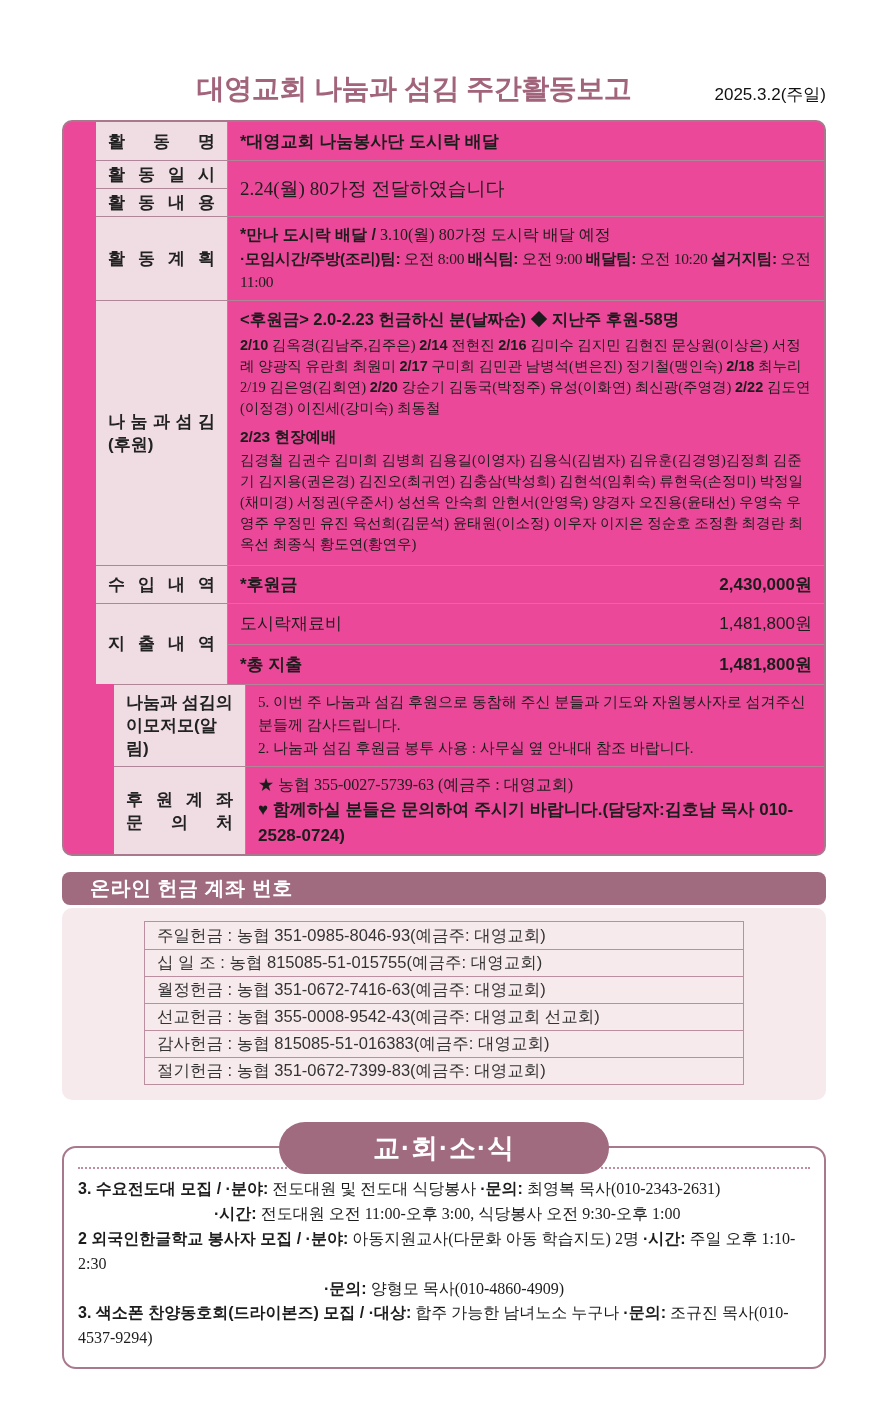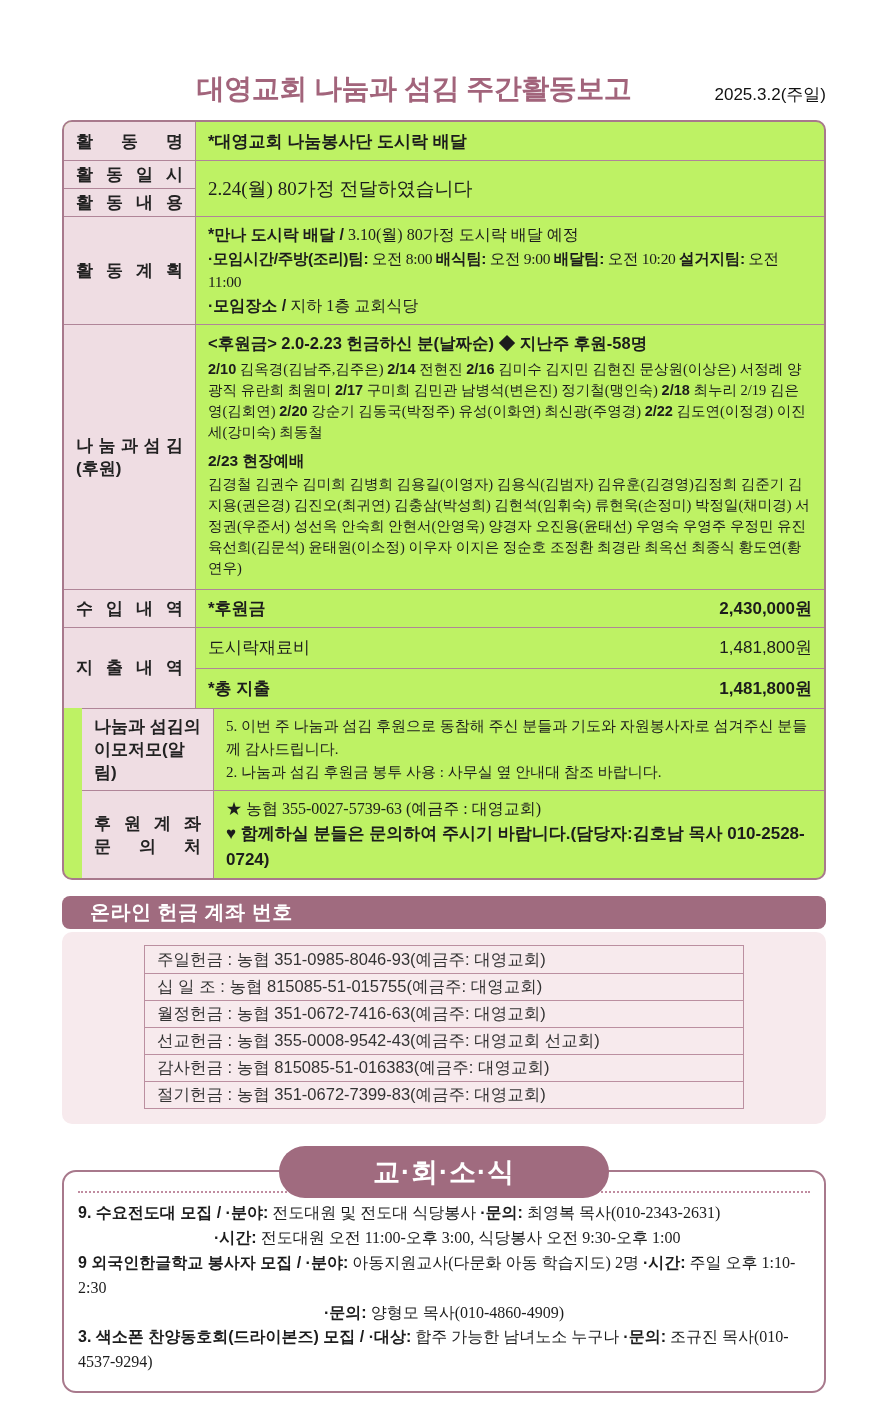--- a/index.html
+++ b/index.html
@@ -20,21 +20,21 @@
     color:var(--ink);
   }
   .page{width:888px;min-height:1418px;padding:70px 62px 20px;}
 
   
   .doc-header{position:relative;display:flex;justify-content:center;align-items:baseline;height:40px;}
   .doc-title{font-size:28px;font-weight:800;color:var(--accent);letter-spacing:-0.5px;margin-right:60px;}
   .doc-date{position:absolute;right:0;bottom:4px;font-size:17px;color:#111;}
 
   
-  .rtable{margin-top:10px;border:2.5px solid var(--table-border);border-radius:10px;overflow:hidden;background:#bef264;}
+  .rtable{margin-top:10px;border:2.5px solid var(--table-border);border-radius:10px;overflow:hidden;background:#ec4899;padding-left:32px;}
   .rrow{display:flex;align-items:stretch;}
   .rrow + .rrow{border-top:1.5px solid var(--grid-line);}
   .rlabel{
     width:132px;flex:none;background:var(--label-bg);
     border-right:1.5px solid var(--grid-line);
     display:flex;flex-direction:column;justify-content:center;
     padding:2px 12px;font-weight:700;font-size:17px;color:#222;
   }
   .rlabel.nopad{padding:0;}
   .spread{text-align:justify;text-align-last:justify;width:100%;}
@@ -126,23 +126,20 @@
       <div class="rlabel">
         <div class="spread">활 동 계 획</div>
       </div>
       <div class="rcontent">
         <div class="plan-line">
           <span class="seg-b">*만나 도시락 배달 /</span><span class="seg-n"> 3.10(월) 80가정 도시락 배달 예정</span>
         </div>
         <div class="plan-line tight">
           <span class="seg-b">·모임시간/주방(조리)팀:</span><span class="seg-n"> 오전 8:00 </span><span class="seg-b">배식팀:</span><span class="seg-n"> 오전 9:00 </span><span class="seg-b">배달팀:</span><span class="seg-n"> 오전 10:20 </span><span class="seg-b">설거지팀:</span><span class="seg-n"> 오전 11:00</span>
         </div>
-        <div class="plan-line">
-          <span class="seg-b">·모임장소 /</span><span class="seg-n"> 지하 1층 교회식당</span>
-        </div>
       </div>
     </div>
 
     <div class="rrow">
       <div class="rlabel">
         <div class="spread">나 눔 과 섬 김</div>
         <div class="center">(후원)</div>
       </div>
       <div class="rcontent">
         <div class="donate-head">&lt;후원금&gt; 2.0-2.23 헌금하신 분(날짜순) ◆ 지난주 후원-58명</div>
@@ -215,27 +212,27 @@
         <div class="acct-row">절기헌금 : 농협 351-0672-7399-83(예금주: 대영교회)</div>
       </div>
   </div>
 
   <div class="news-box">
     <div class="news-pill">교·회·소·식</div>
 
     <hr class="dotline">
 
     <div class="news-line">
-      <span class="seg-b">9. 수요전도대 모집 / ·분야:</span><span class="seg-n"> 전도대원 및 전도대 식당봉사  </span><span class="seg-b">·문의:</span><span class="seg-n"> 최영복 목사(010-2343-2631)</span>
+      <span class="seg-b">3. 수요전도대 모집 / ·분야:</span><span class="seg-n"> 전도대원 및 전도대 식당봉사  </span><span class="seg-b">·문의:</span><span class="seg-n"> 최영복 목사(010-2343-2631)</span>
     </div>
     <div class="news-line indent1">
       <span class="seg-b">·시간:</span><span class="seg-n"> 전도대원 오전 11:00-오후 3:00, 식당봉사 오전 9:30-오후 1:00</span>
     </div>
     <div class="news-line">
-      <span class="seg-b">9 외국인한글학교 봉사자 모집 / ·분야:</span><span class="seg-n"> 아동지원교사(다문화 아동 학습지도) 2명 </span><span class="seg-b">·시간:</span><span class="seg-n"> 주일 오후 1:10-2:30</span>
+      <span class="seg-b">2 외국인한글학교 봉사자 모집 / ·분야:</span><span class="seg-n"> 아동지원교사(다문화 아동 학습지도) 2명 </span><span class="seg-b">·시간:</span><span class="seg-n"> 주일 오후 1:10-2:30</span>
     </div>
     <div class="news-line indent2">
       <span class="seg-b">·문의:</span><span class="seg-n"> 양형모 목사(010-4860-4909)</span>
     </div>
     <div class="news-line">
       <span class="seg-b">3. 색소폰 찬양동호회(드라이본즈) 모집 / ·대상:</span><span class="seg-n"> 합주 가능한 남녀노소 누구나  </span><span class="seg-b">·문의:</span><span class="seg-n"> 조규진 목사(010-4537-9294)</span>
     </div>
 
   </div>
 

